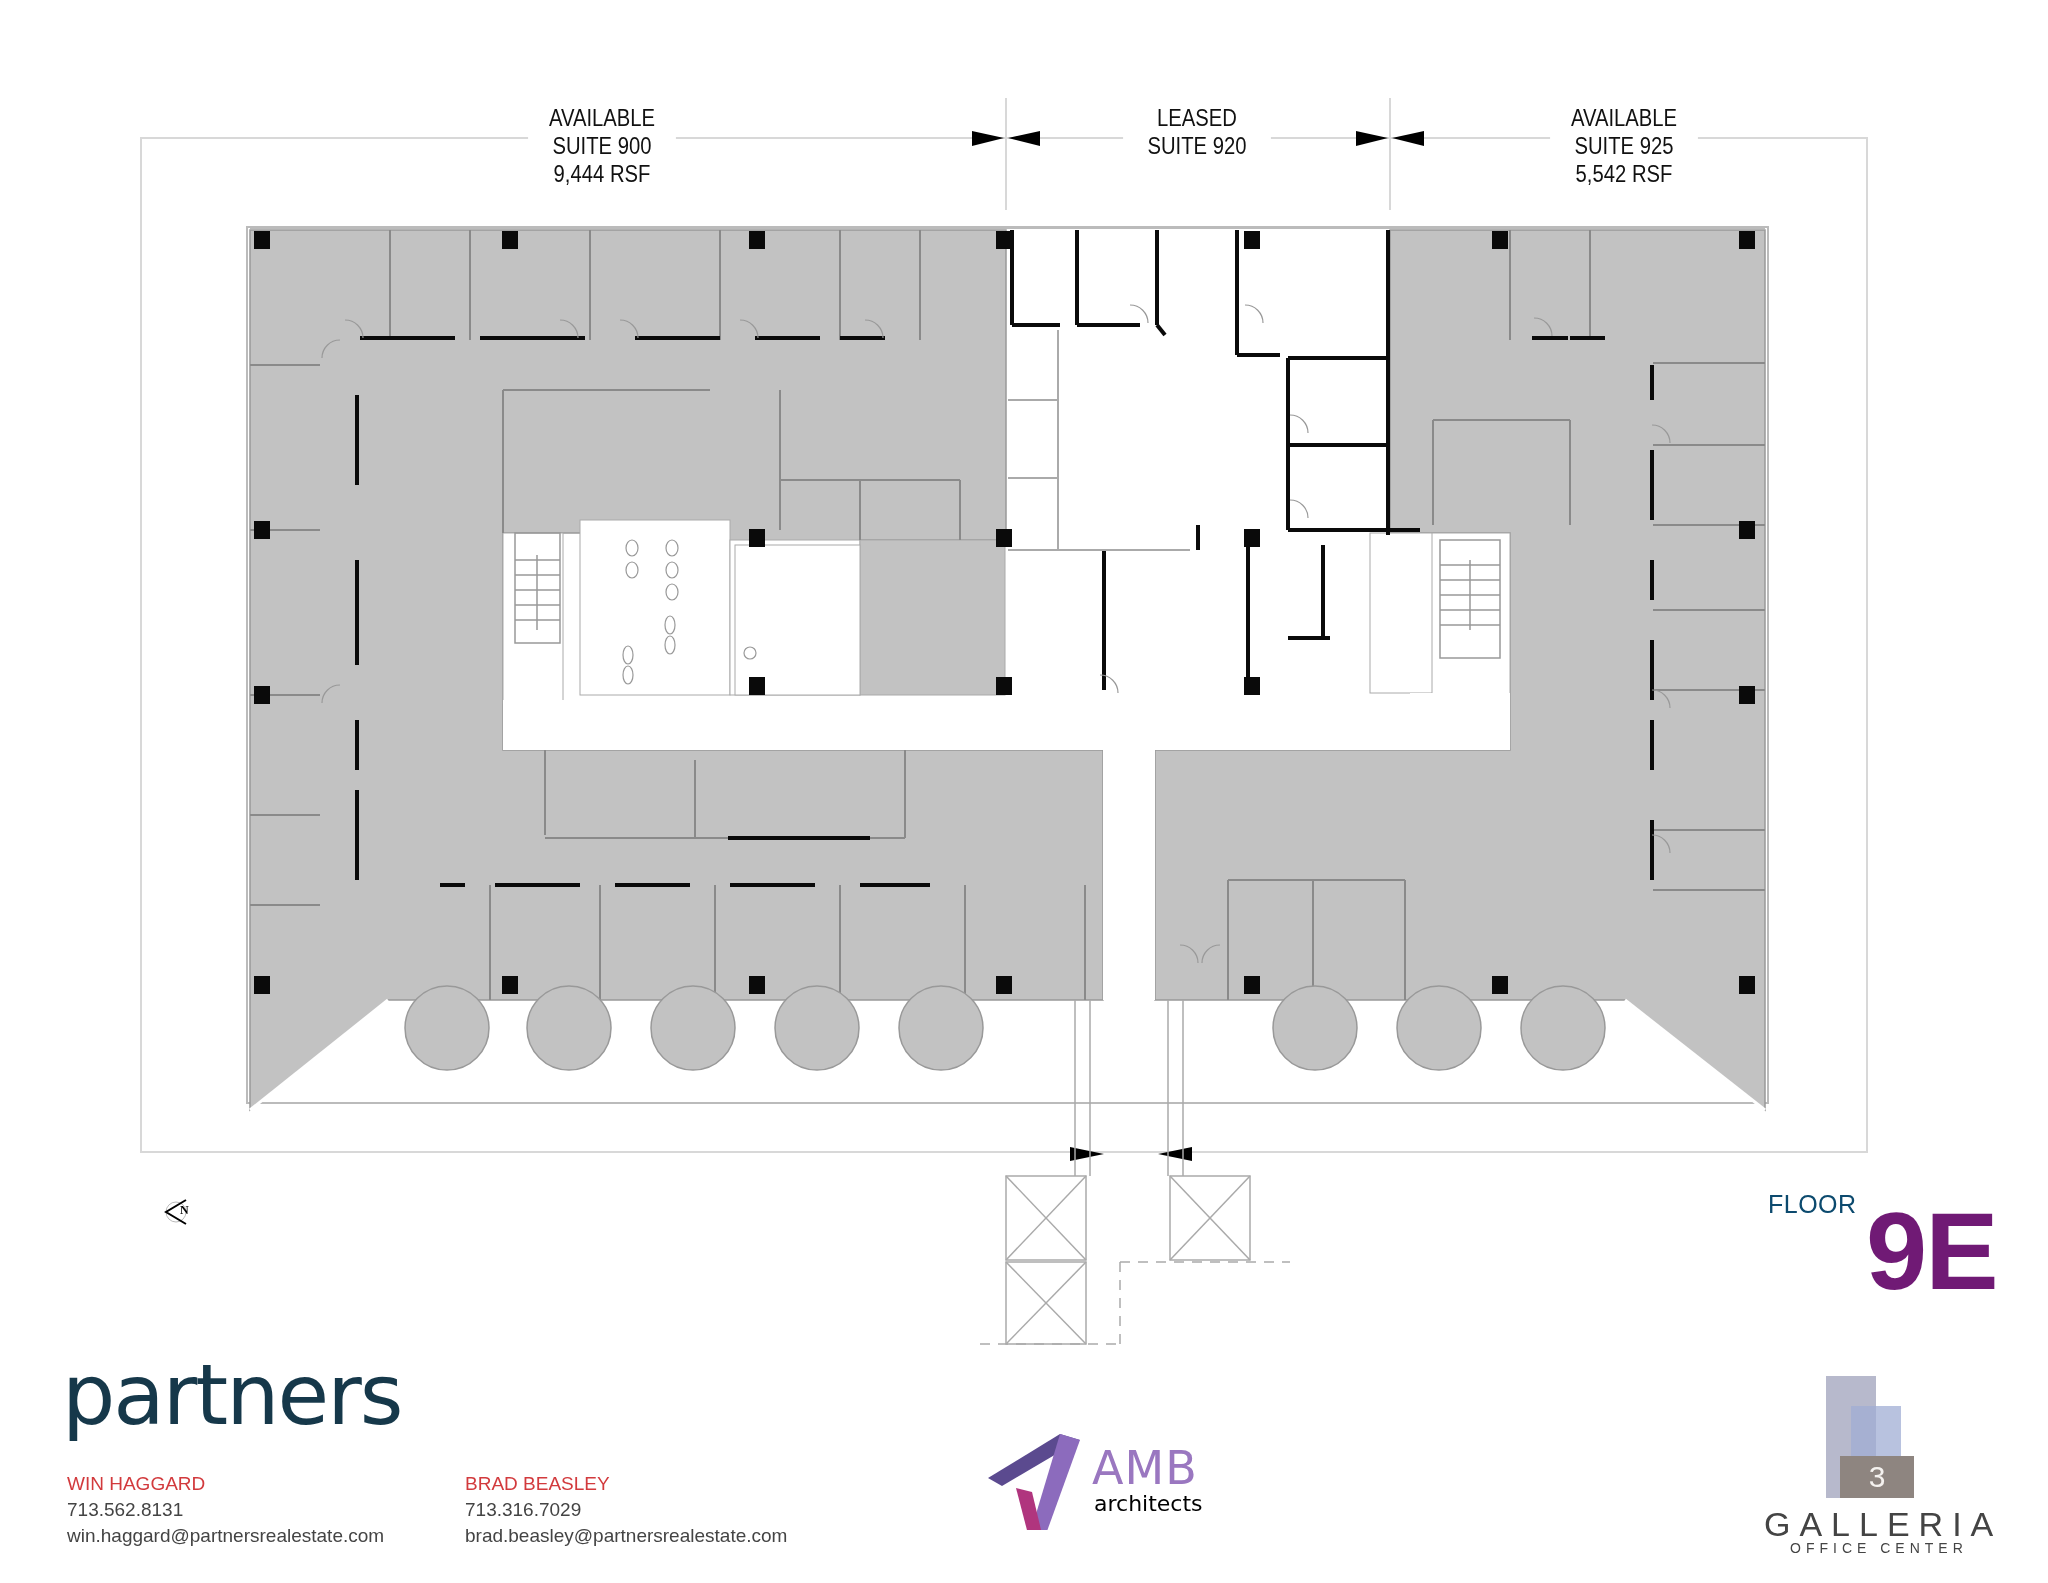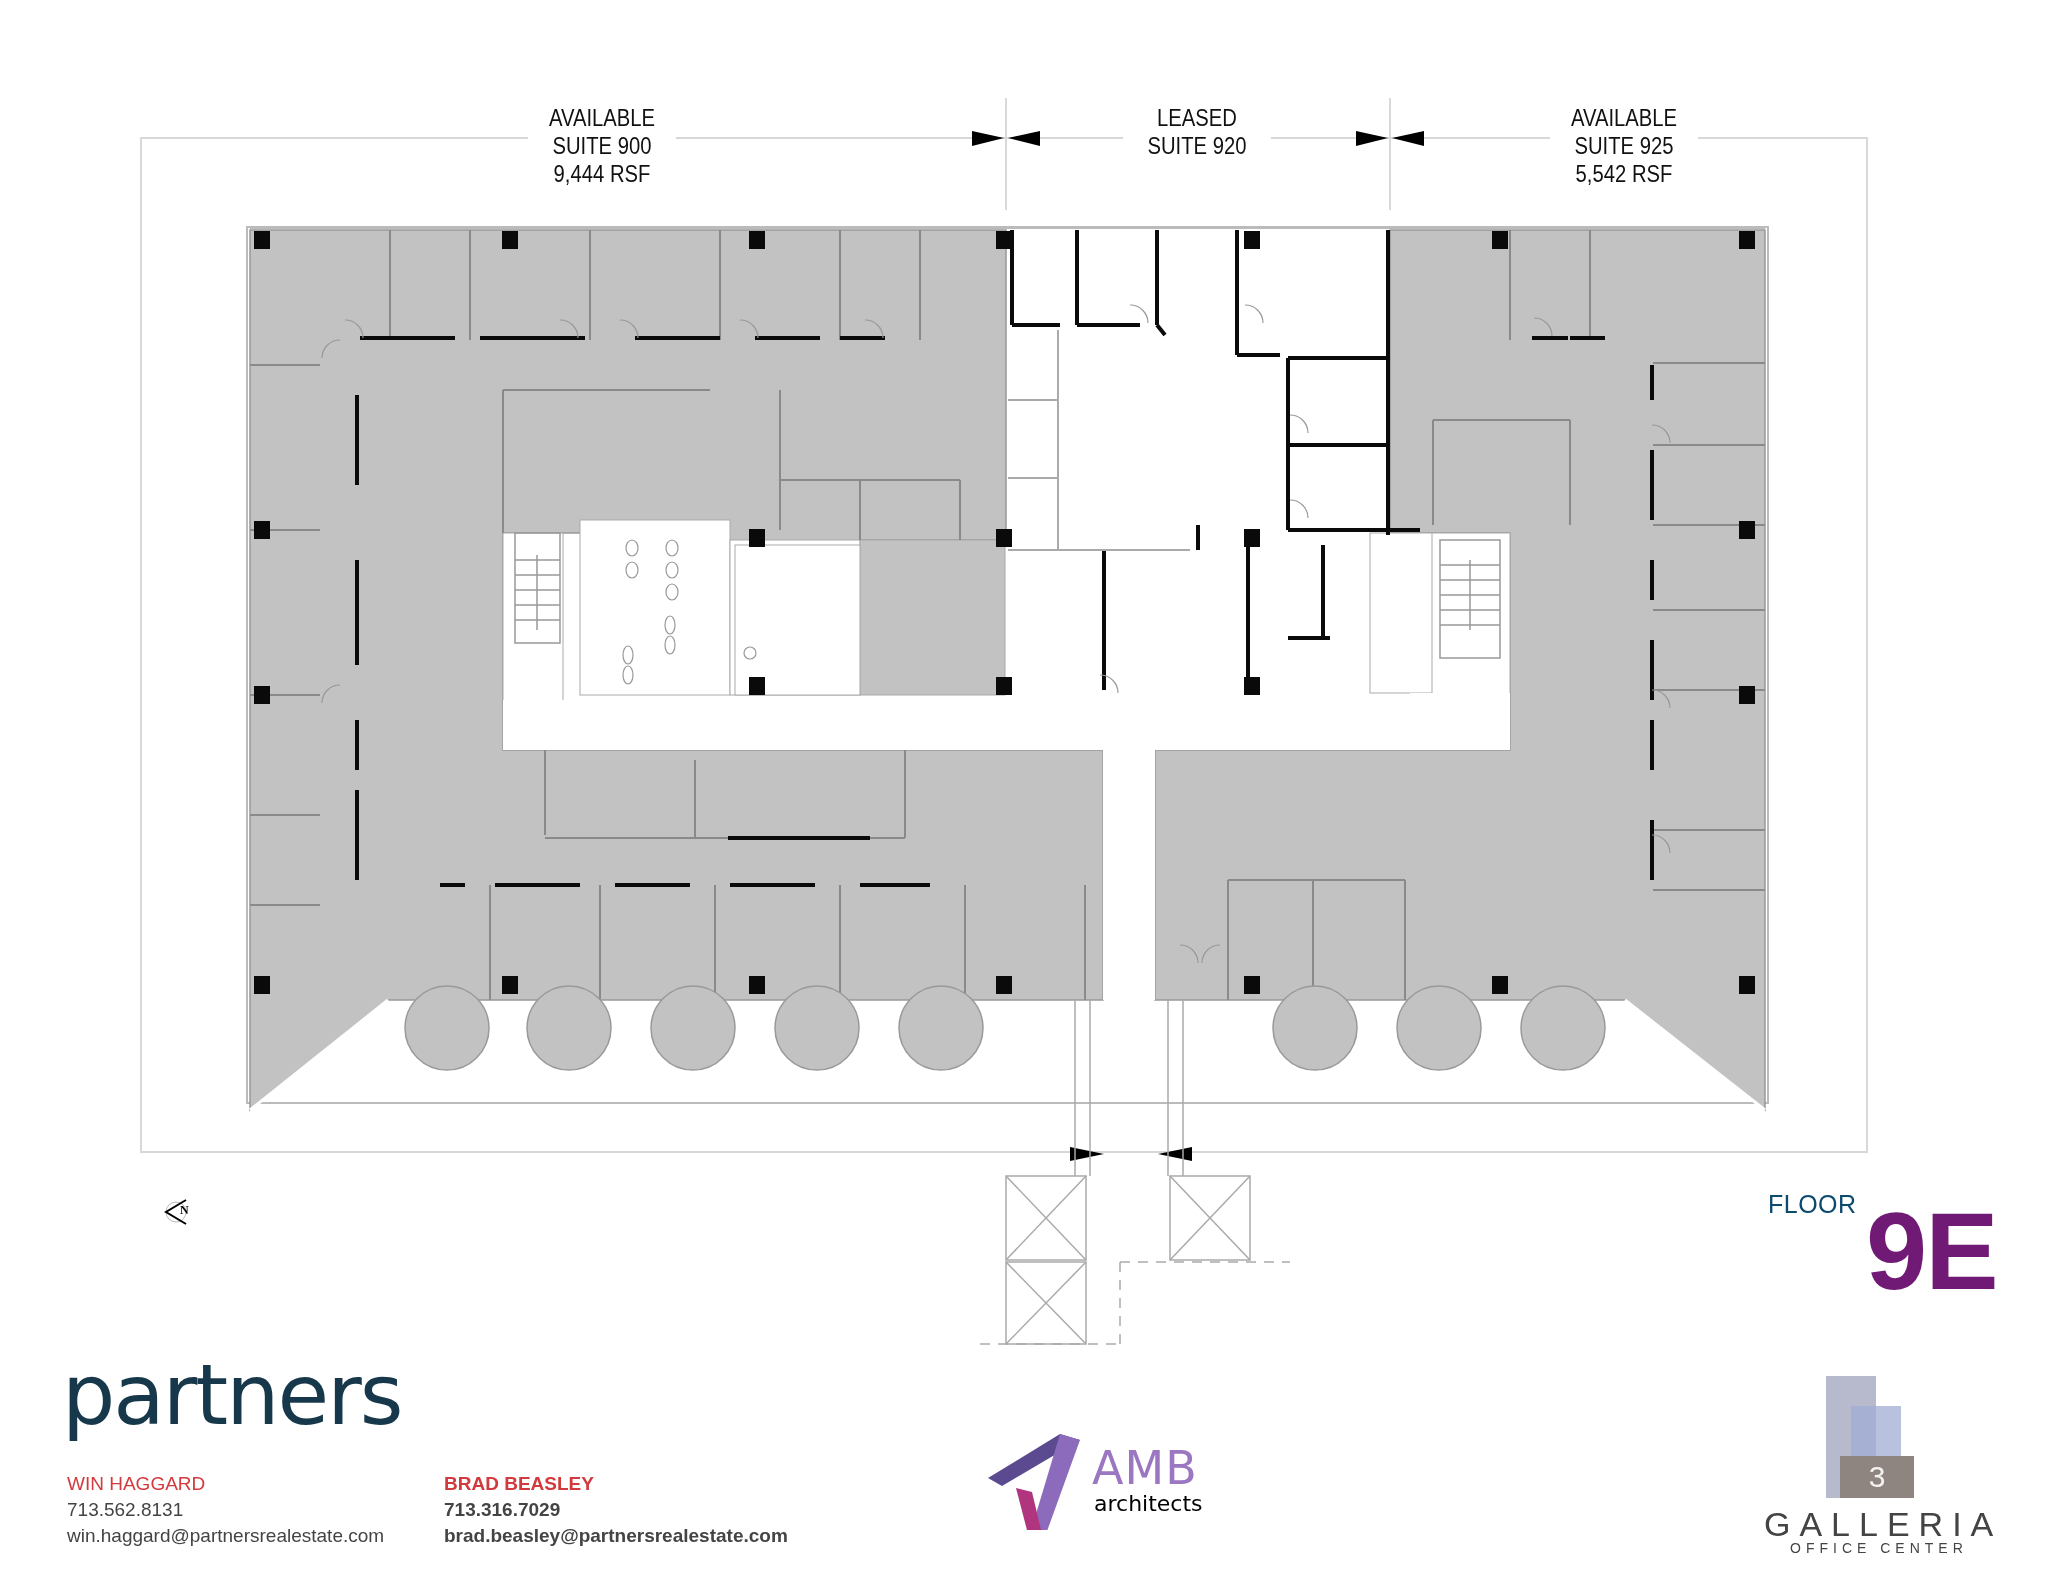--- a/index.html
+++ b/index.html
@@ -307,21 +307,21 @@
 
 <div class="floor-word">FLOOR</div>
 <div class="floor-num">9E</div>
 
 <div class="partners-logo">partners</div>
 <div class="contact" style="left:67px;top:1451px;">
   <div class="name">WIN HAGGARD</div>
   <div>713.562.8131</div>
   <div>win.haggard@partnersrealestate.com</div>
 </div>
-<div class="contact" style="left:444px;top:1451px;font-weight:bold;">
+<div class="contact" style="left:465px;top:1451px;">
   <div class="name">BRAD BEASLEY</div>
   <div>713.316.7029</div>
   <div>brad.beasley@partnersrealestate.com</div>
 </div>
 
 <svg class="abs" style="left:980px;top:1410px;" width="110" height="120">
   <polygon points="8,68 80,24 100,30 22,76" fill="#5b4a8f"></polygon>
   <polygon points="100,30 80,24 50,124 66,124" fill="#8c6bbd"></polygon>
   <polygon points="36,78 52,82 62,124 48,124" fill="#b0357e"></polygon>
 </svg>

